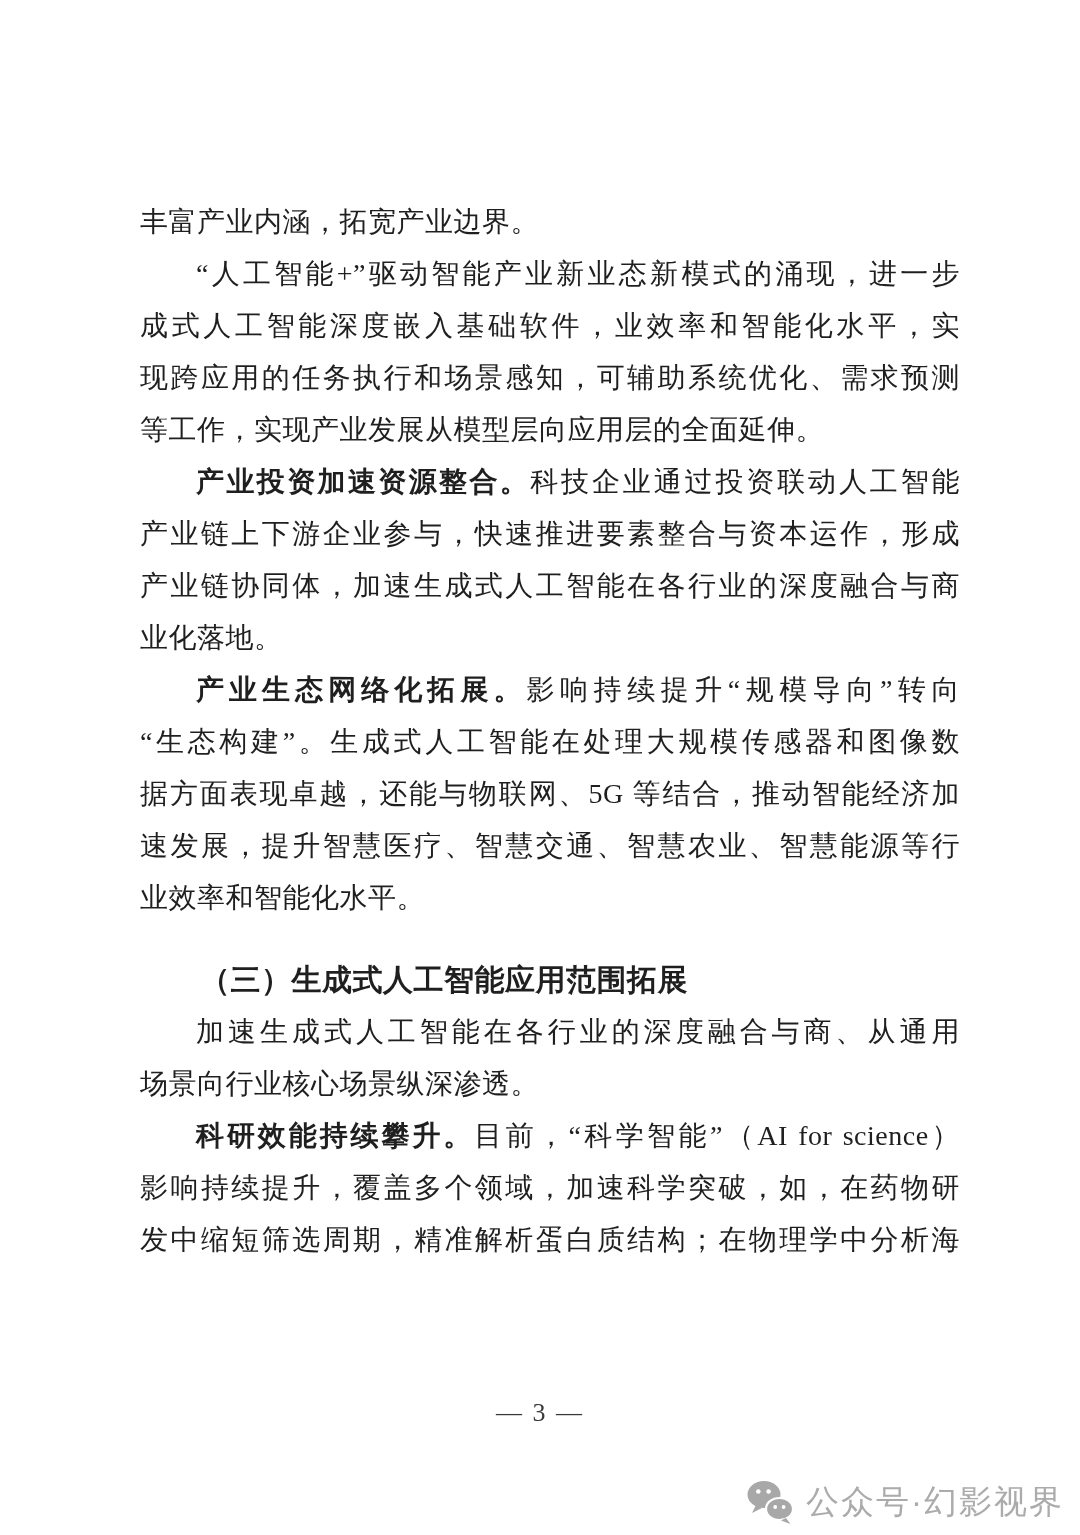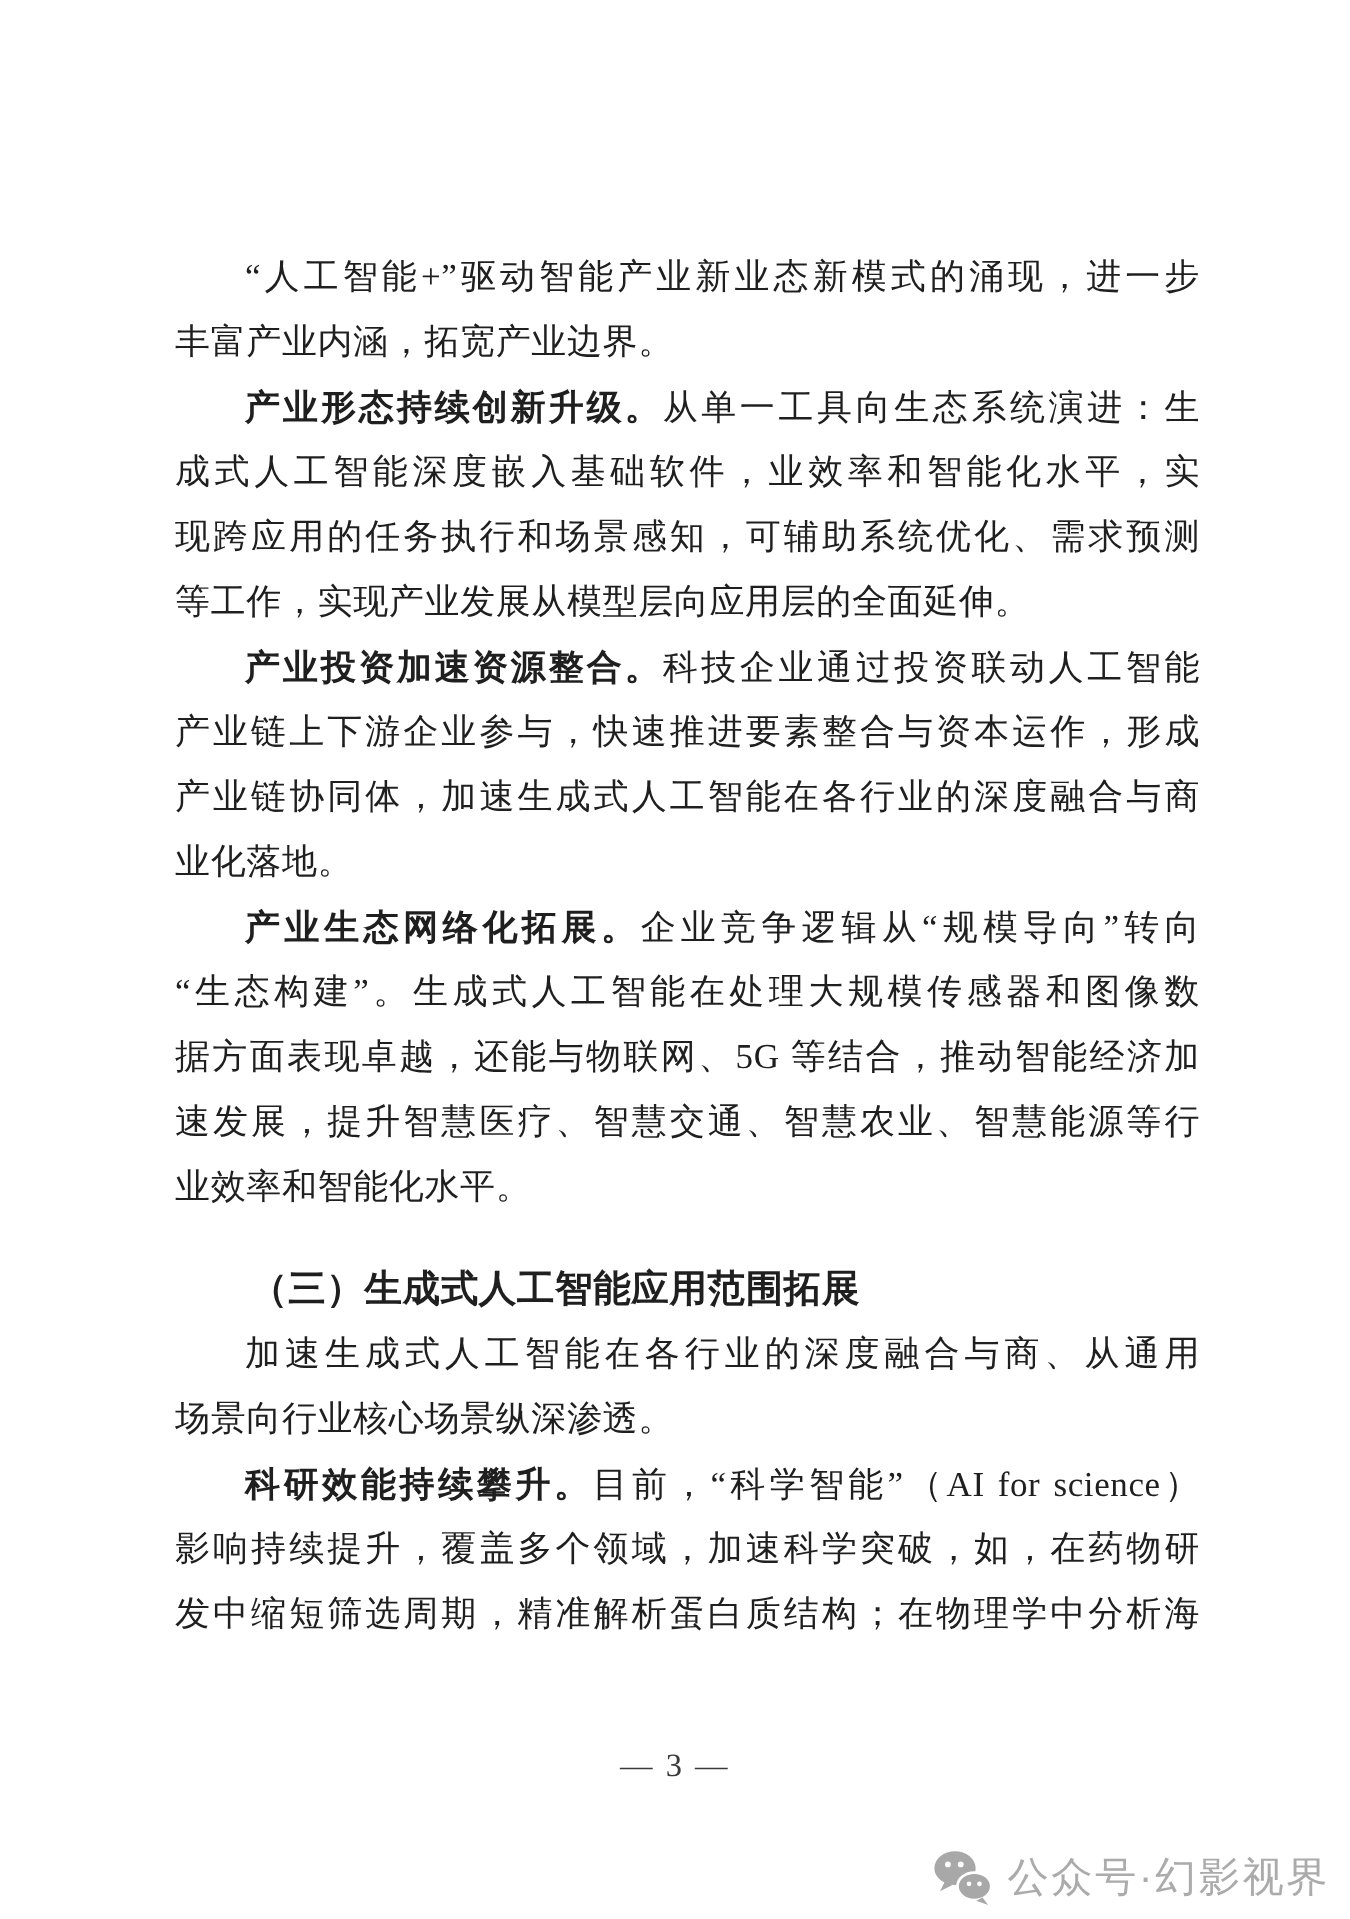--- a/index.html
+++ b/index.html
@@ -89,31 +89,30 @@
     height: 46px;
   }
   .wx-icon svg { display: block; width: 100%; height: 100%; }
 </style>
 </head>
 <body>
 
 <div class="page">
 
   <div class="content">
+      <div class="line no-just"><span>丰富产业内涵，拓宽产业边界。</span></div>
       <div class="line indent"><span>“人工智能+”驱动智能产业新业态新模式的涌现，进一步</span></div>
-      <div class="line no-just"><span>丰富产业内涵，拓宽产业边界。</span></div>
-      <div class="line indent"><span class="lead">产业形态持续创新升级。</span><span>从单一工具向生态系统演进：生</span></div>
       <div class="line"><span>成式人工智能深度嵌入基础软件，业效率和智能化水平，实</span></div>
       <div class="line"><span>现跨应用的任务执行和场景感知，可辅助系统优化、需求预测</span></div>
       <div class="line no-just"><span>等工作，实现产业发展从模型层向应用层的全面延伸。</span></div>
       <div class="line indent"><span class="lead">产业投资加速资源整合。</span><span>科技企业通过投资联动人工智能</span></div>
       <div class="line"><span>产业链上下游企业参与，快速推进要素整合与资本运作，形成</span></div>
       <div class="line"><span>产业链协同体，加速生成式人工智能在各行业的深度融合与商</span></div>
       <div class="line no-just"><span>业化落地。</span></div>
-      <div class="line indent"><span class="lead">产业生态网络化拓展。</span><span>企业竞争逻辑从“规模导向”转向</span></div>
+      <div class="line indent"><span class="lead">产业生态网络化拓展。</span><span>影响持续提升“规模导向”转向</span></div>
       <div class="line"><span>“生态构建”。生成式人工智能在处理大规模传感器和图像数</span></div>
       <div class="line"><span>据方面表现卓越，还能与物联网、5G 等结合，推动智能经济加</span></div>
       <div class="line"><span>速发展，提升智慧医疗、智慧交通、智慧农业、智慧能源等行</span></div>
       <div class="line no-just"><span>业效率和智能化水平。</span></div>
       <div class="line indent no-just heading"><span>（三）生成式人工智能应用范围拓展</span></div>
       <div class="line indent"><span>加速生成式人工智能在各行业的深度融合与商、从通用</span></div>
       <div class="line no-just"><span>场景向行业核心场景纵深渗透。</span></div>
       <div class="line indent"><span class="lead">科研效能持续攀升。</span><span>目前，“科学智能”（AI for science）</span></div>
       <div class="line"><span>影响持续提升，覆盖多个领域，加速科学突破，如，在药物研</span></div>
       <div class="line"><span>发中缩短筛选周期，精准解析蛋白质结构；在物理学中分析海</span></div>

